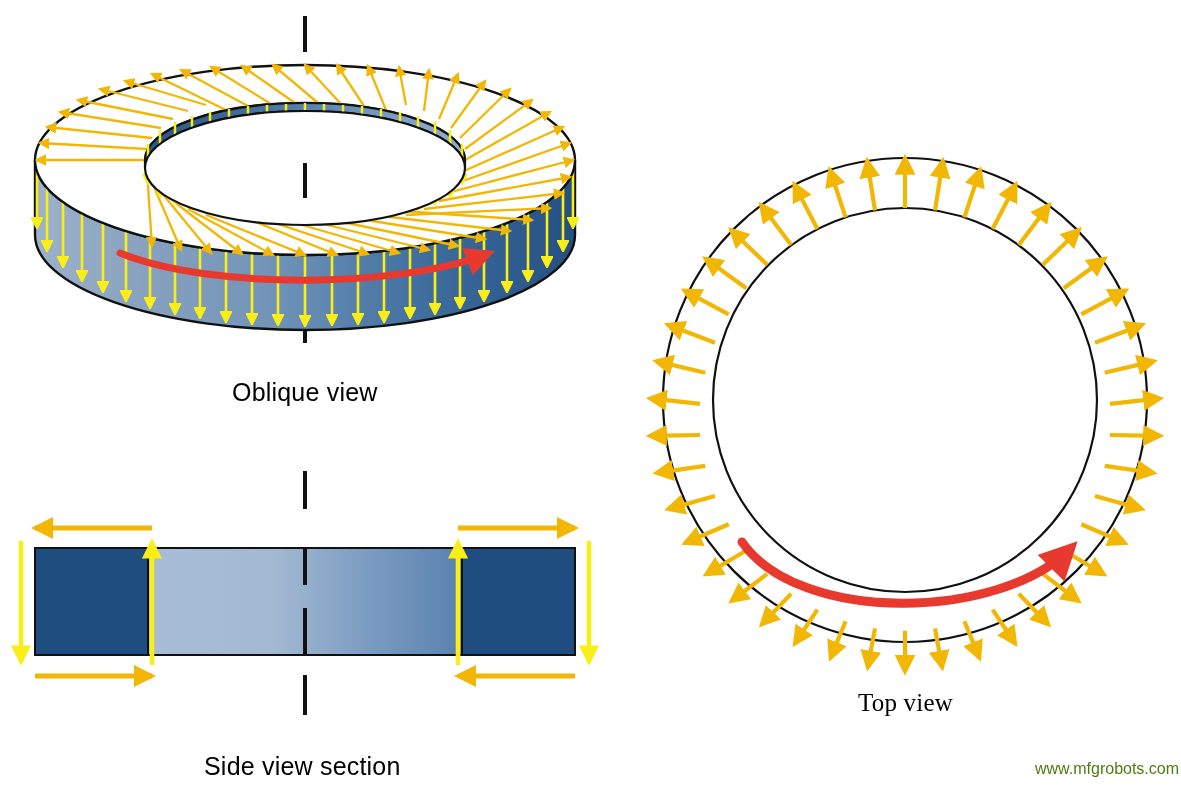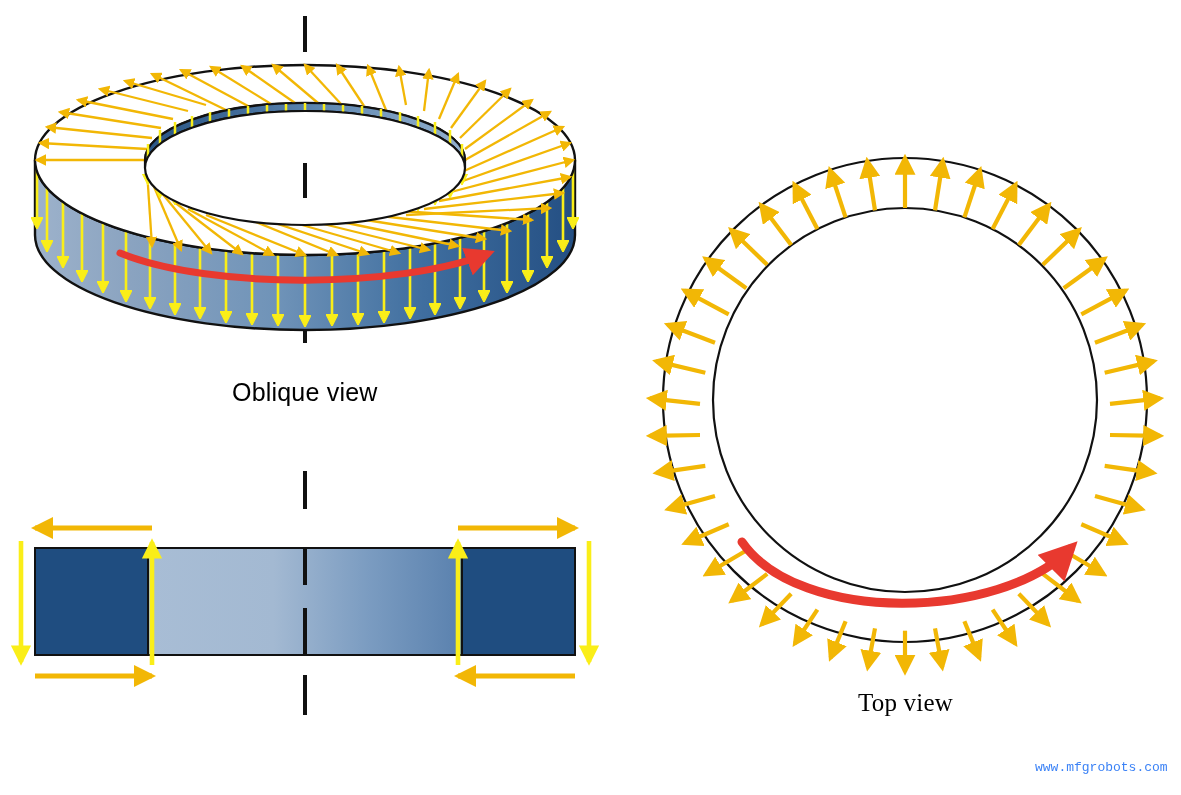--- a/index.html
+++ b/index.html
@@ -19,23 +19,23 @@
     color:#000000;
     white-space:nowrap;
     letter-spacing:0.2px;
   }
   #label-oblique{left:232px;top:378px;}
   #label-top{left:858px;top:689px;font-family:Liberation Serif, serif;}
   #label-side{left:204px;top:752px;}
   #watermark{
     position:absolute;
     left:1035px;top:760px;
-    font-family:Liberation Mono, monospace;
-    font-size:13px;
-    color:#3b82f6;
+    font-family:Liberation Sans, sans-serif;
+    font-size:16px;
+    color:#4d7c0f;
     white-space:nowrap;
   }
 </style>
 </head>
 <body>
 
 <div id="stage">
 
 <svg class="figure" viewBox="0 0 1181 795">
   <defs>
@@ -289,16 +289,17 @@
       <line x1="152" y1="665" x2="152" y2="542" marker-end="url(#mYellowDim)"></line>
       <line x1="458" y1="665" x2="458" y2="542" marker-end="url(#mYellowDim)"></line>
     </g>
   </g>
 </svg>
 
 <div class="view-label" id="label-oblique">Oblique view</div>
 
 <div class="view-label" id="label-top">Top view</div>
 
+<div class="view-label" id="label-side">Side view section</div>
 
 <div id="watermark">www.mfgrobots.com</div>
 
 </div>
 
 </body></html>

